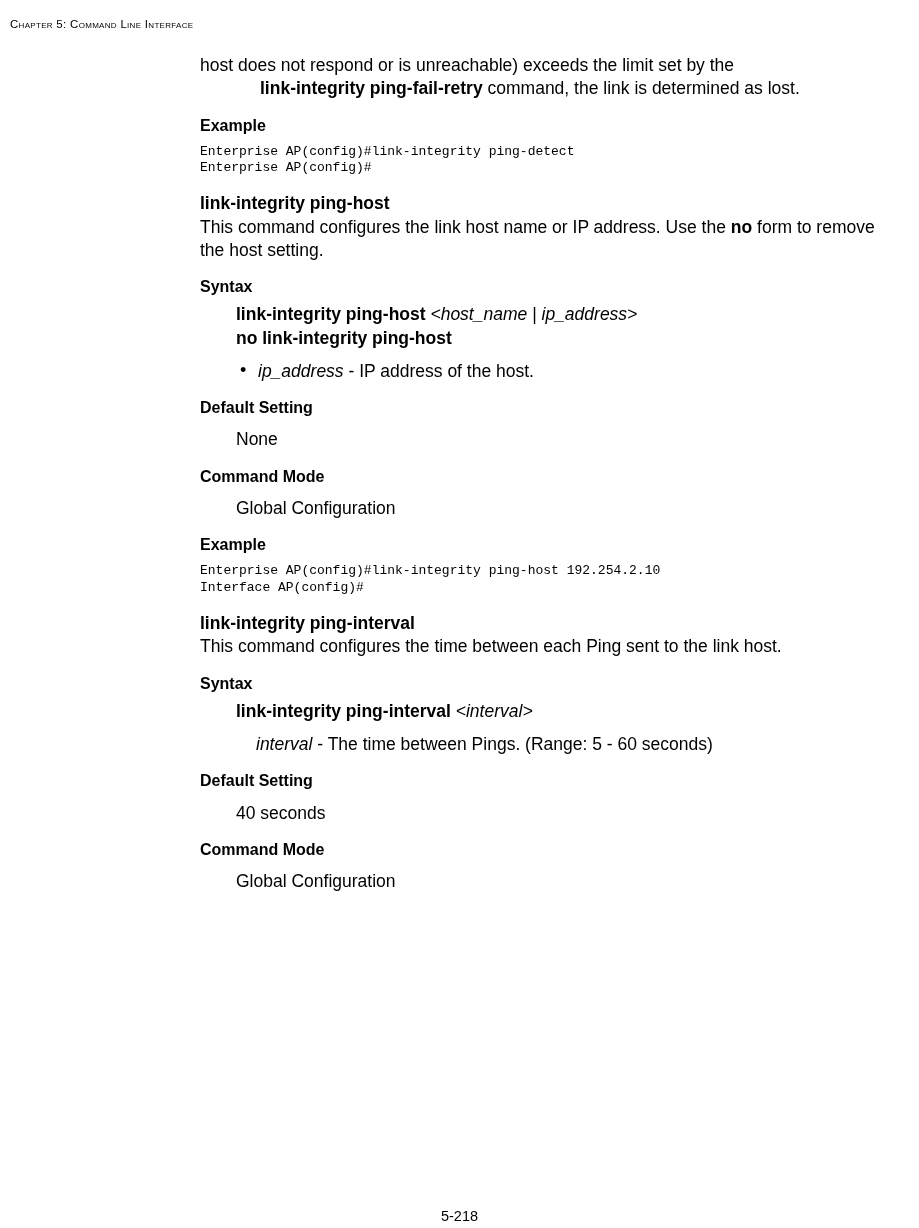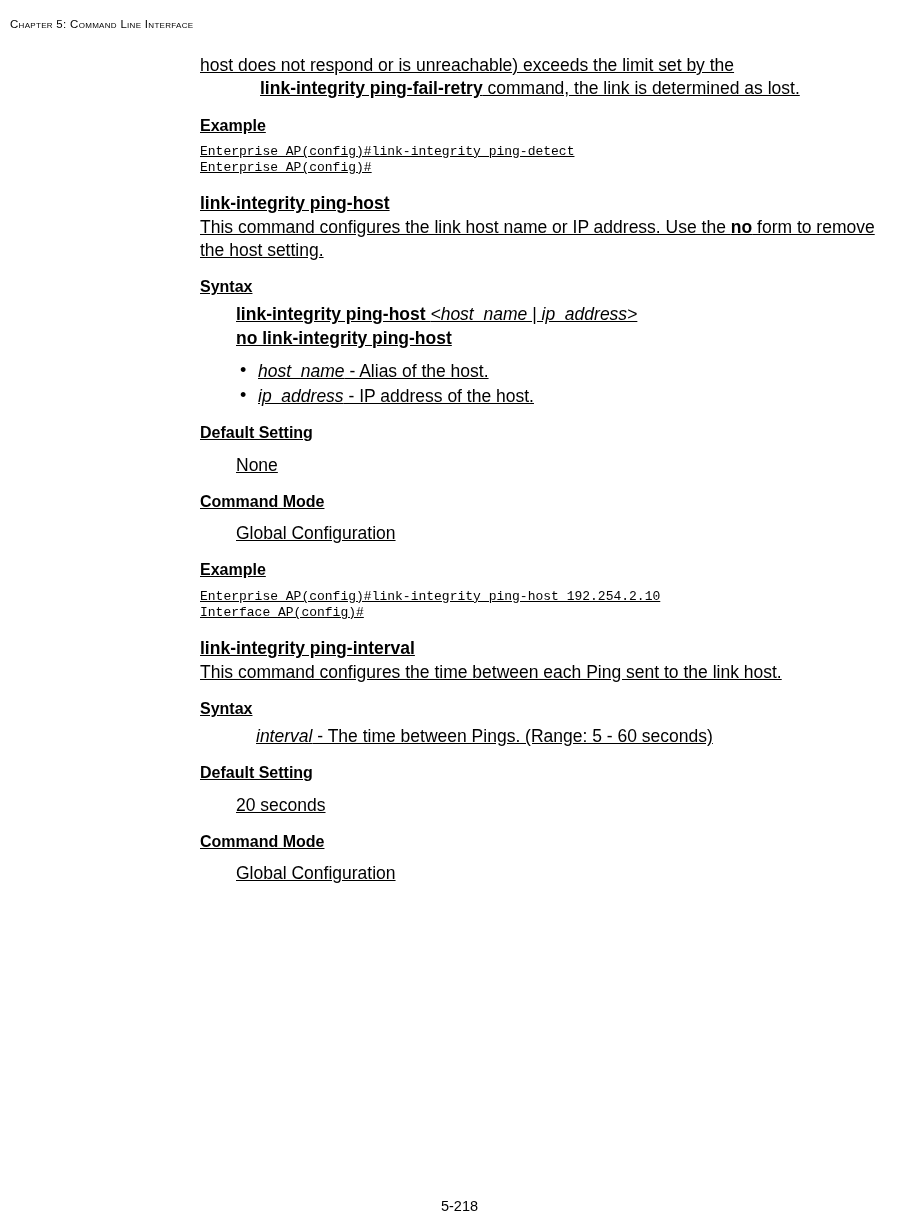--- a/index.html
+++ b/index.html
@@ -22,21 +22,20 @@
     font-variant: small-caps;
     letter-spacing: 0.3px;
     color: #000;
     margin-bottom: 24px;
   }
   .content {
     margin-left: 190px;
     margin-right: 4px;
     font-size: 17.5px;
     line-height: 1.33;
-    text-decoration: underline;
   }
   .para-hang {
     padding-left: 60px;
     text-indent: -60px;
   }
   .bold { font-weight: 700; }
   .italic { font-style: italic; }
   .sec-heading {
     font-weight: 700;
     font-size: 16px;
@@ -81,21 +80,21 @@
   .syntax-block {
     padding-left: 36px;
     margin: 4px 0 10px 0;
   }
   .interval-explain {
     padding-left: 56px;
     margin: 4px 0 14px 0;
   }
   .page-number {
     position: absolute;
-    bottom: 14px;
+    bottom: 4px;
     left: 0;
     right: 0;
     text-align: center;
     font-size: 14.5px;
   }
 </style>
 </head>
 <body>
 
 <div class="page">
@@ -122,47 +121,47 @@
       <div>
         <span class="bold">link-integrity ping-host </span><span class="italic">&lt;host_name | ip_address&gt;</span>
       </div>
       <div>
         <span class="bold">no link-integrity ping-host</span>
       </div>
     </div>
 
     <div class="bullets">
       <div class="item">
-        <span class="italic">host_name</span><span> - Alias of the host.</span>
-      </div>
-      <div class="item">
         <span class="italic">ip_address</span><span> - IP address of the host.</span>
       </div>
     </div>
 
     <div class="sec-heading">Default Setting</div>
     <div class="value">None</div>
 
     <div class="sec-heading">Command Mode</div>
     <div class="value">Global Configuration</div>
 
     <div class="sec-heading">Example</div>
     <div class="code">Enterprise AP(config)#link-integrity ping-host 192.254.2.10
 Interface AP(config)#</div>
 
     <div class="sub-heading">link-integrity ping-interval</div>
     <div class="sub-desc">This command configures the time between each Ping sent to the link host.</div>
 
     <div class="sec-heading">Syntax</div>
+    <div class="syntax-block">
+      <span class="bold">link-integrity ping-interval </span><span class="italic">&lt;interval&gt;</span>
+    </div>
     <div class="interval-explain">
       <span class="italic">interval</span><span> - The time between Pings. (Range: 5 - 60 seconds)</span>
     </div>
 
     <div class="sec-heading">Default Setting</div>
-    <div class="value">20 seconds</div>
+    <div class="value">40 seconds</div>
 
     <div class="sec-heading">Command Mode</div>
     <div class="value">Global Configuration</div>
 
   </div>
 </div>
 
 <div class="page-number">5-218</div>
 
 </body></html>

